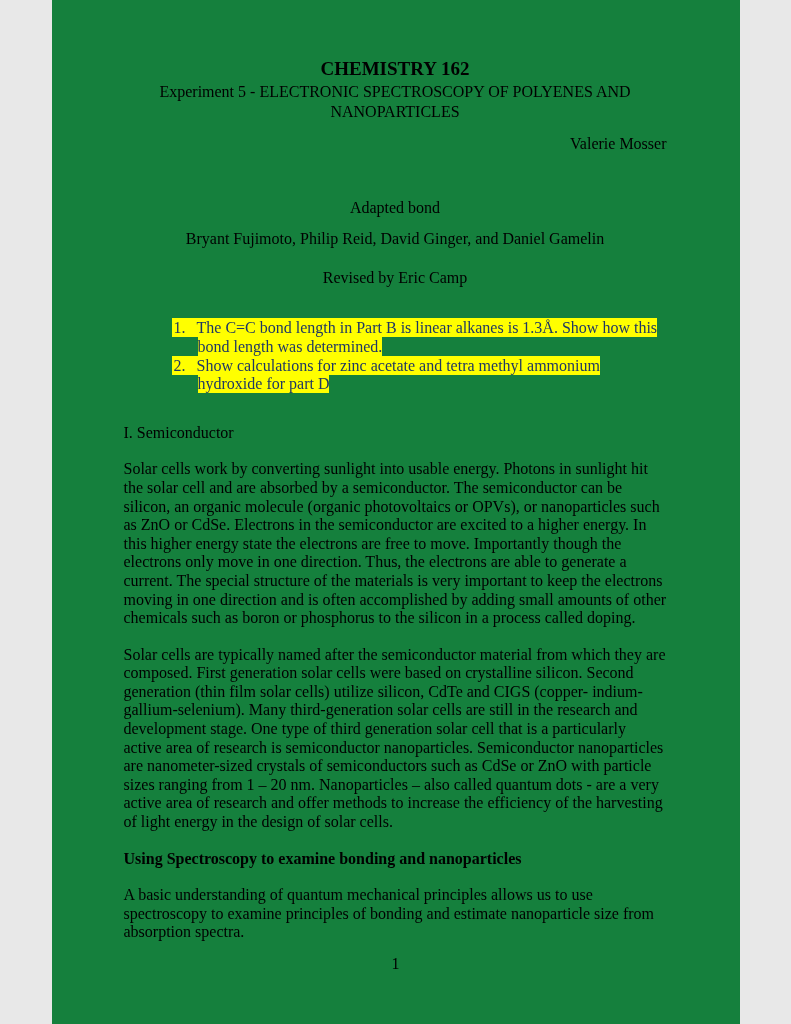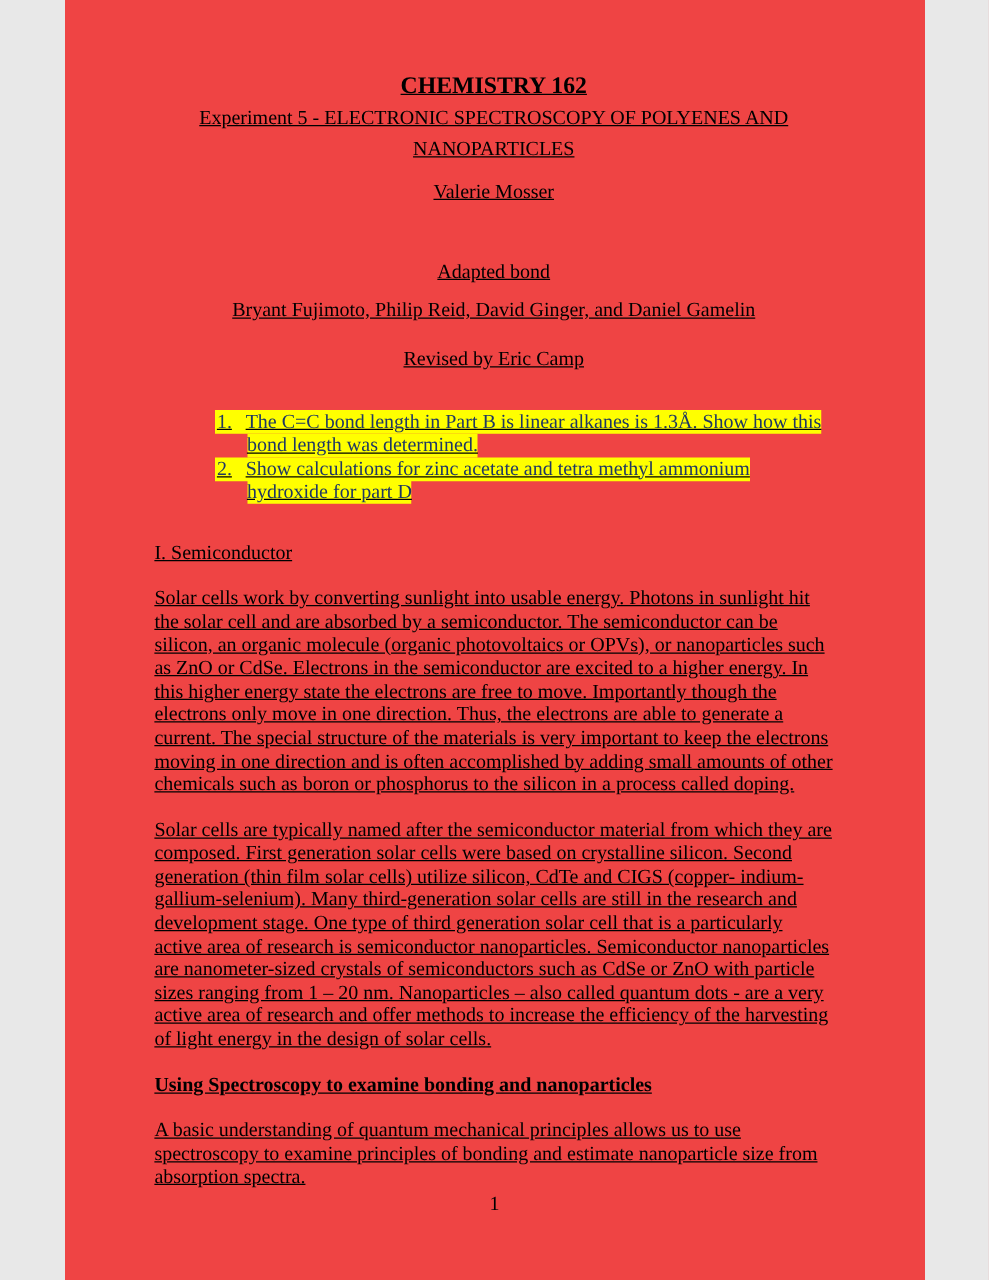--- a/index.html
+++ b/index.html
@@ -5,44 +5,43 @@
   html, body {
     margin: 0;
     padding: 0;
     background: #e8e8e8;
   }
   .page {
     position: relative;
     width: 688px;
     height: 1024px;
     margin: 0 auto;
-    background: #ef4444;
+    background: #15803d;
     font-family: "Liberation Serif", "DejaVu Serif", serif;
     font-size: 16px;
     line-height: 18.6px;
     color: #000000;
     overflow: hidden;
     box-sizing: border-box;
-    text-decoration: underline;
   }
   .content {
     padding: 58px 73px 0 72px;
   }
   .center { text-align: center; }
   .course-title {
     font-weight: bold;
     font-size: 19px;
     line-height: 22px;
   }
   .doc-subtitle {
     max-width: 478px;
     margin: 2px auto 0 auto;
-    line-height: 25px;
+    line-height: 20px;
   }
-  .author     { margin-top: 13px; }
+  .author     { margin-top: 13px; text-align: right; }
   .adapted    { margin-top: 45px; }
   .credits    { margin-top: 13px; }
   .revised    { margin-top: 20px; }
   .prelab-heading { margin-top: 16px; }
   mark.hl {
     background: #ffff00;
     color: #1F3864;
     padding: 1px 2px;
   }
   ol.prelab-list {

